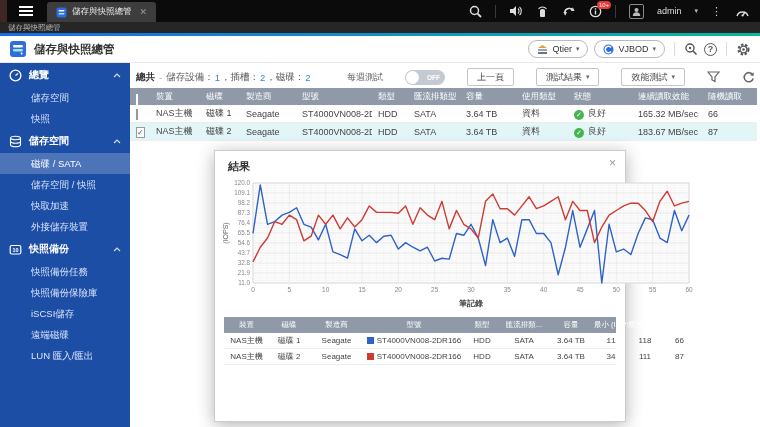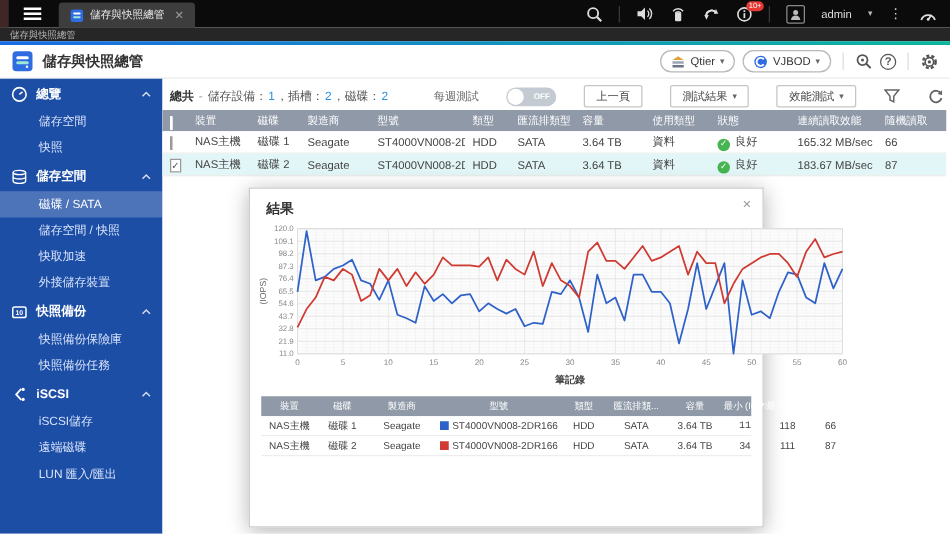--- a/index.html
+++ b/index.html
@@ -59,21 +59,21 @@
   .dtable{position:absolute;top:25px;left:0;right:3px;}
   .thead{display:flex;background:#8f99a8;height:17px;align-items:center;}
   .thead .cell{color:#fff;font-size:8.5px;}
   .cell{padding-left:6px;white-space:nowrap;overflow:hidden;flex:0 0 auto;}
   .trow{display:flex;height:18px;align-items:center;font-size:9px;color:#444;border-bottom:1px solid #ededed;background:#fff;}
   .trow.checked{background:#e2f5f7;}
   .cbx{width:9px;height:9px;border:1px solid #999;background:#fff;margin-left:6px;font-size:8px;line-height:8px;text-align:center;color:#555;}
   .gcheck{display:inline-block;width:10px;height:10px;border-radius:50%;background:#46b450;color:#fff;font-size:7px;line-height:10px;text-align:center;margin-right:4px;vertical-align:-1px;}
 
   
-  .modal{position:absolute;left:199px;top:150px;width:412px;height:272px;background:#fff;border:1px solid #ccc;box-shadow:0 3px 16px rgba(0,0,0,.3);}
+  .modal{position:absolute;left:214px;top:150px;width:412px;height:272px;background:#fff;border:1px solid #ccc;box-shadow:0 3px 16px rgba(0,0,0,.3);}
   .modal-title{position:absolute;top:8px;left:13px;font-size:11px;font-weight:bold;color:#333;}
   .modal-close{position:absolute;top:5px;right:9px;color:#999;font-size:12px;cursor:default;}
   .chartwrap{position:absolute;top:24px;left:4px;}
   .mtable{position:absolute;top:166px;left:9px;right:9px;}
   .mtable .thead{height:16px;}
   .mtable .thead .cell{font-size:7.5px;padding-left:0;text-align:center;}
   .mtable .trow{height:16px;font-size:8px;}
   .mtable .trow .cell{padding-left:0;text-align:center;}
   .swatch{display:inline-block;width:7px;height:7px;margin-right:3px;vertical-align:-1px;}
 </style>
@@ -248,37 +248,22 @@
           <text x="6.5" y="9" font-size="5.5" fill="#fff" text-anchor="middle" font-family="sans-serif">10</text>
         </svg>
       </span>
       <span>快照備份</span>
       <span class="sb-chev">
         <svg width="8" height="5" viewBox="0 0 8 5">
           <polyline points="1,4 4,1 7,4" fill="none" stroke="#fff" stroke-width="1.2"></polyline>
         </svg>
       </span>
     </div>
+    <div class="sb-item">快照備份任務</div>
     <div class="sb-item">快照備份保險庫</div>
-    <div class="sb-item">快照備份任務</div>
-    <div class="sb-section">
-      <span>
-        <svg width="13" height="13" viewBox="0 0 13 13">
-          <path d="M8 2 L4 6.5 L8 11" fill="none" stroke="#fff" stroke-width="1.5"></path>
-          <circle cx="9.5" cy="2.5" r="1.3" fill="#fff"></circle>
-          <circle cx="9.5" cy="10.5" r="1.3" fill="#fff"></circle>
-        </svg>
-      </span>
-      <span>iSCSI</span>
-      <span class="sb-chev">
-        <svg width="8" height="5" viewBox="0 0 8 5">
-          <polyline points="1,4 4,1 7,4" fill="none" stroke="#fff" stroke-width="1.2"></polyline>
-        </svg>
-      </span>
-    </div>
     <div class="sb-item">iSCSI儲存</div>
     <div class="sb-item">遠端磁碟</div>
     <div class="sb-item">LUN 匯入/匯出</div>
   </div>
 
 <div class="main">
   <div class="toolbar">
     <span class="sum-b">總共</span>
     <span style="margin:0 4px;color:#999;">-</span>
     <span>儲存設備：</span>

